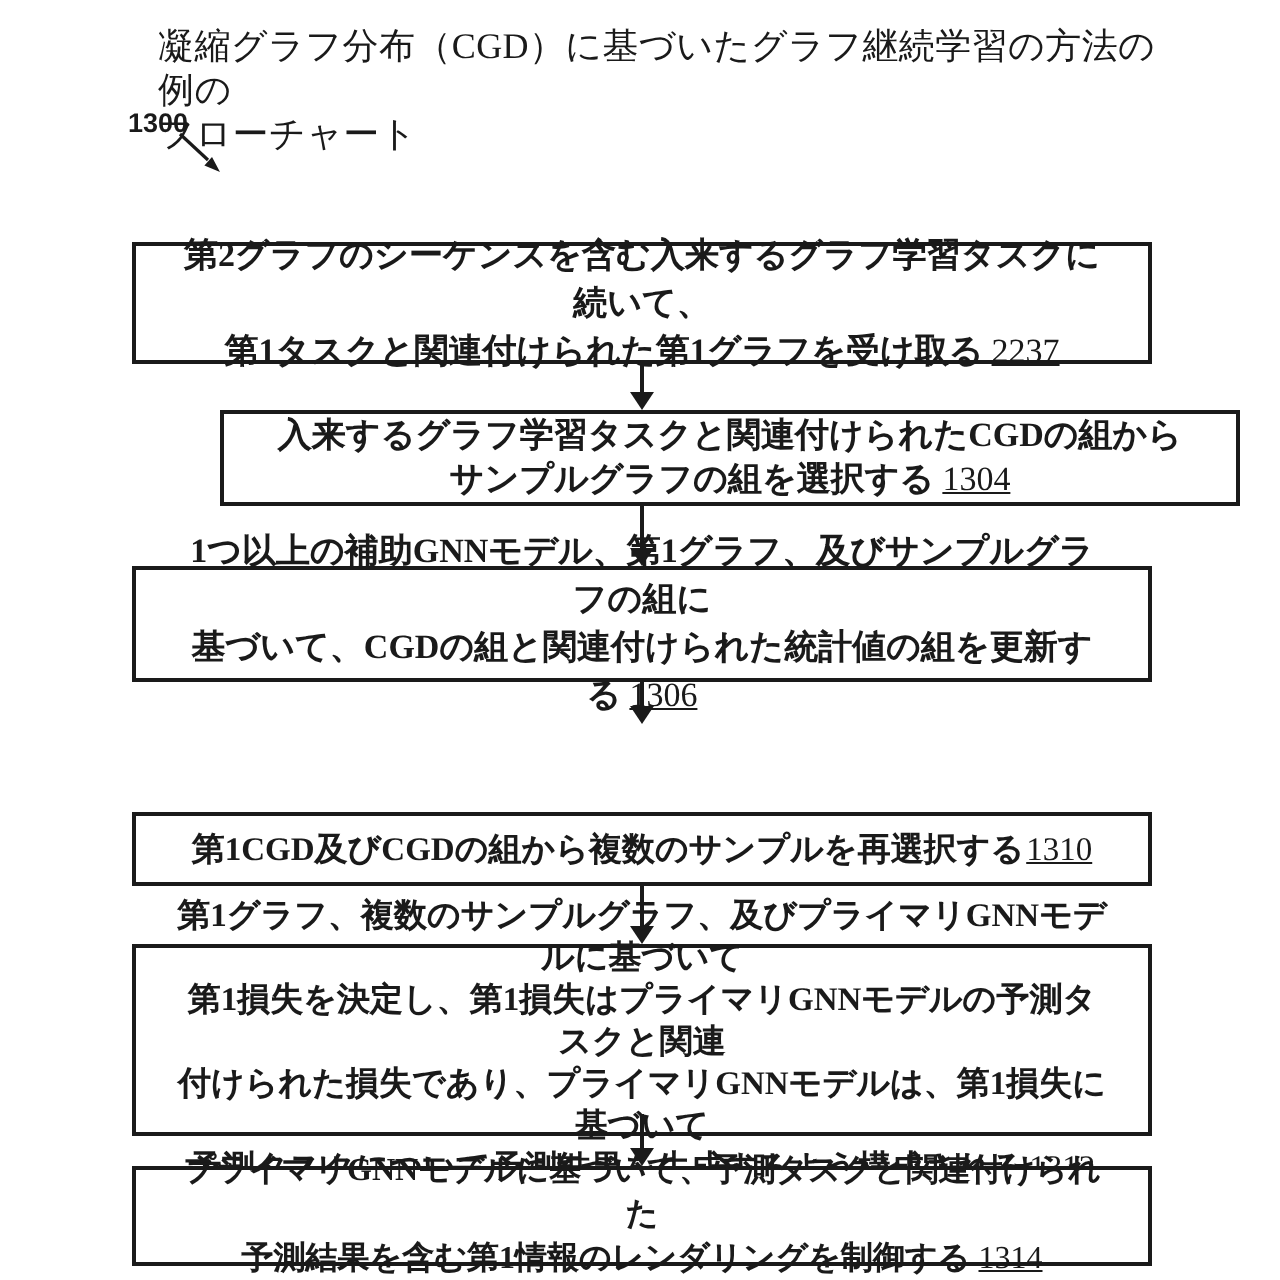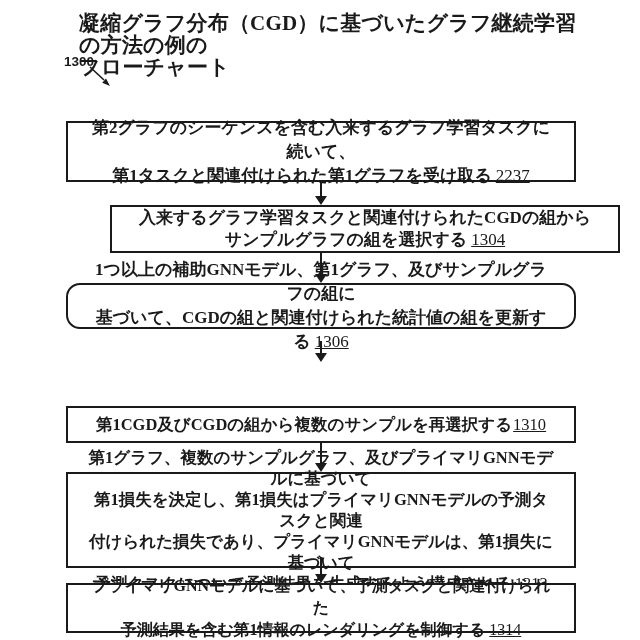--- a/index.html
+++ b/index.html
@@ -6,21 +6,21 @@
   .page{
     position:relative;
     width:640px;height:640px;
     background:var(--paper,#ffffff);
     color:var(--ink,#1a1a1a);
     font-family:"Liberation Serif","DejaVu Serif",serif;
     overflow:hidden;
   }
   .title{
     position:absolute;left:79px;top:12px;width:505px;
-    font-size:21px;line-height:22px;font-weight:bold;
+    font-size:18px;line-height:22px;font-weight:normal;
     letter-spacing:0.2px;
   }
   .fig-num{
     position:absolute;left:64px;top:54px;
     font-size:13.5px;font-weight:bold;
     font-family:"Liberation Sans","DejaVu Sans",sans-serif;
   }
   .leader{position:absolute;left:88px;top:66px;}
   .box{
     position:absolute;left:66px;width:510px;box-sizing:border-box;
@@ -30,21 +30,21 @@
     text-align:center;font-weight:bold;
     padding:1px 20px;
   }
   .box-text{white-space:pre-line;}
   .ref{
     font-family:"Liberation Serif","DejaVu Serif",serif;
     font-weight:normal;text-decoration:underline;margin-left:4px;
   }
   .b1302{top:121px;height:61px;font-size:17px;line-height:24px;}
   .b1304{top:205px;height:48px;font-size:17px;line-height:22px;margin-left:44px;}
-  .b1306{top:283px;height:46px;font-size:17px;line-height:24px;border-radius:14px;}
+  .b1306{top:283px;height:58px;font-size:17px;line-height:24px;}
   .b1308{top:362px;height:31px;font-size:14.5px;line-height:18px;letter-spacing:-0.3px;}
   .b1308 .ref{margin-left:1px;}
   .b1310{top:406px;height:37px;font-size:16.5px;line-height:20px;}
   .b1310 .ref{margin-left:1px;}
   .b1312{top:472px;height:96px;font-size:16.5px;line-height:21px;}
   .b1312 .ref{margin-left:2px;}
   .b1314{top:583px;height:50px;font-size:16px;line-height:22px;}
   .arrow{
     position:absolute;left:314px;width:14px;
     display:flex;flex-direction:column;align-items:center;

